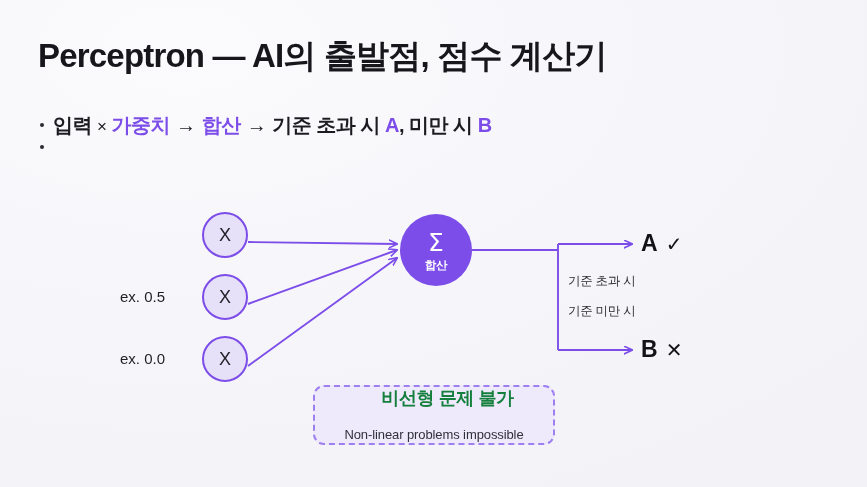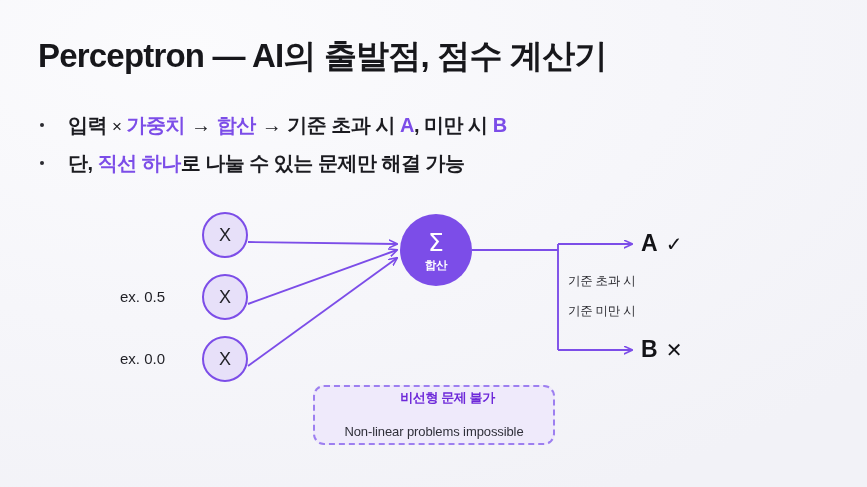--- a/index.html
+++ b/index.html
@@ -57,21 +57,21 @@
   
   #bullets {
     position: absolute;
     left: 40px;
     top: 112px;
     width: 640px;
   }
   .bullet-row {
     display: flex;
     align-items: baseline;
-    gap: 24px;
+    gap: 9px;
     margin-bottom: 11px;
     font-size: 20px;
     font-weight: 700;
     color: #1b1b20;
     letter-spacing: -0.5px;
     white-space: nowrap;
   }
   .bullet-dot {
     display: inline-block;
     width: 4px;
@@ -186,23 +186,23 @@
     box-sizing: border-box;
     border: 2px dashed #9d7ff0;
     border-radius: 11px;
     background: #efeafb;
     display: flex;
     flex-direction: column;
     align-items: center;
     justify-content: center;
   }
   #note-title {
-    font-size: 13px;
-    font-weight: 700;
-    color: #6d28d9;
+    font-size: 18px;
+    font-weight: 700;
+    color: #15803d;
     letter-spacing: -0.4px;
     line-height: 1.15;
     margin-left: 27px;
   }
   #note-sub {
     font-size: 13px;
     font-weight: 400;
     color: #30303a;
     margin-top: 19px;
     letter-spacing: -0.1px;
@@ -218,21 +218,20 @@
 
   <div id="bullets">
 
     <div class="bullet-row">
       <span class="bullet-dot"></span>
       <span><span>입력 </span><span class="xmul">×</span><span class="accent"> 가중치</span><span class="arrowchar"> → </span><span class="accent">합산</span><span class="arrowchar"> → </span><span>기준 초과 시 </span><span class="accent">A</span><span>, 미만 시 </span><span class="accent">B</span></span>
     </div>
 
     <div class="bullet-row">
       <span class="bullet-dot"></span>
-      <span><span>단, </span><span class="accent">직선 하나</span><span>로 나눌 수 있는 문제만 해결 가능</span></span>
     </div>
 
   </div>
 
   <div id="diagram">
 
     <svg id="wires" viewBox="0 0 867 297">
       <defs>
         <marker id="ah" markerWidth="9" markerHeight="9" refX="8" refY="4.5" orient="auto" markerUnits="userSpaceOnUse">
           <path d="M0,0.6 L8.6,4.5 L0,8.4" fill="none" stroke="#7c4de8" stroke-width="1.6" stroke-linecap="round" stroke-linejoin="round"></path>

